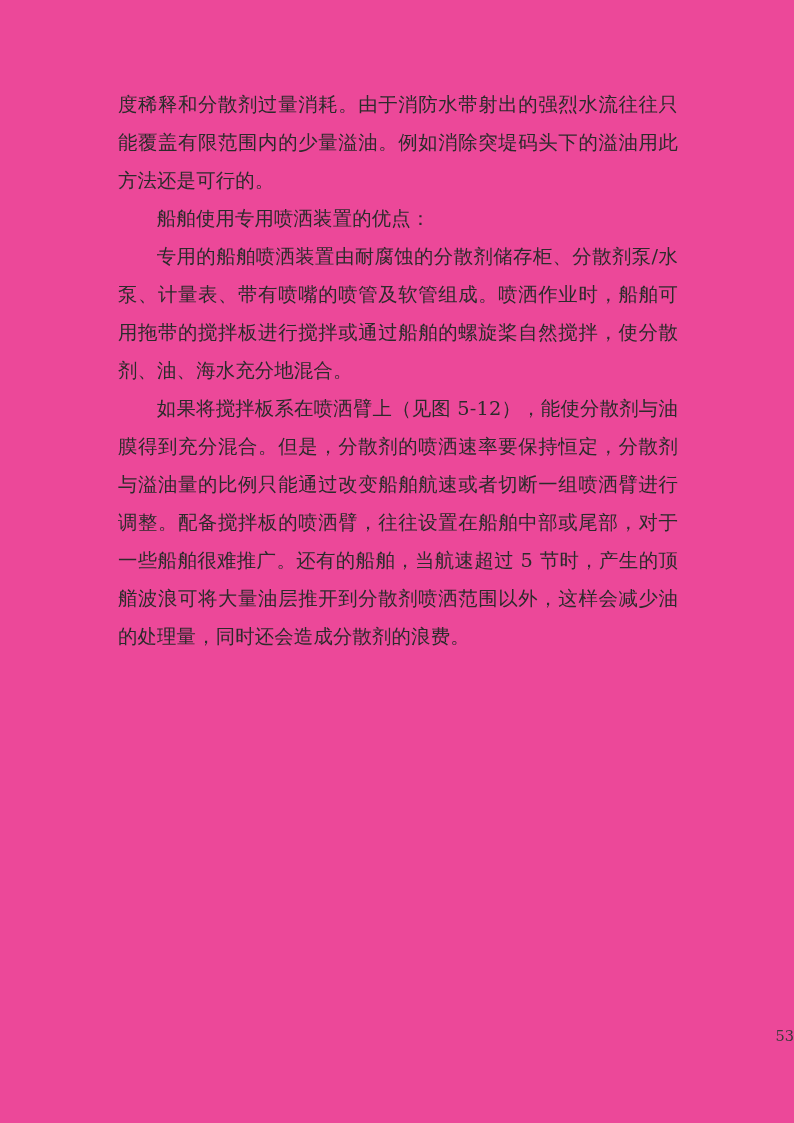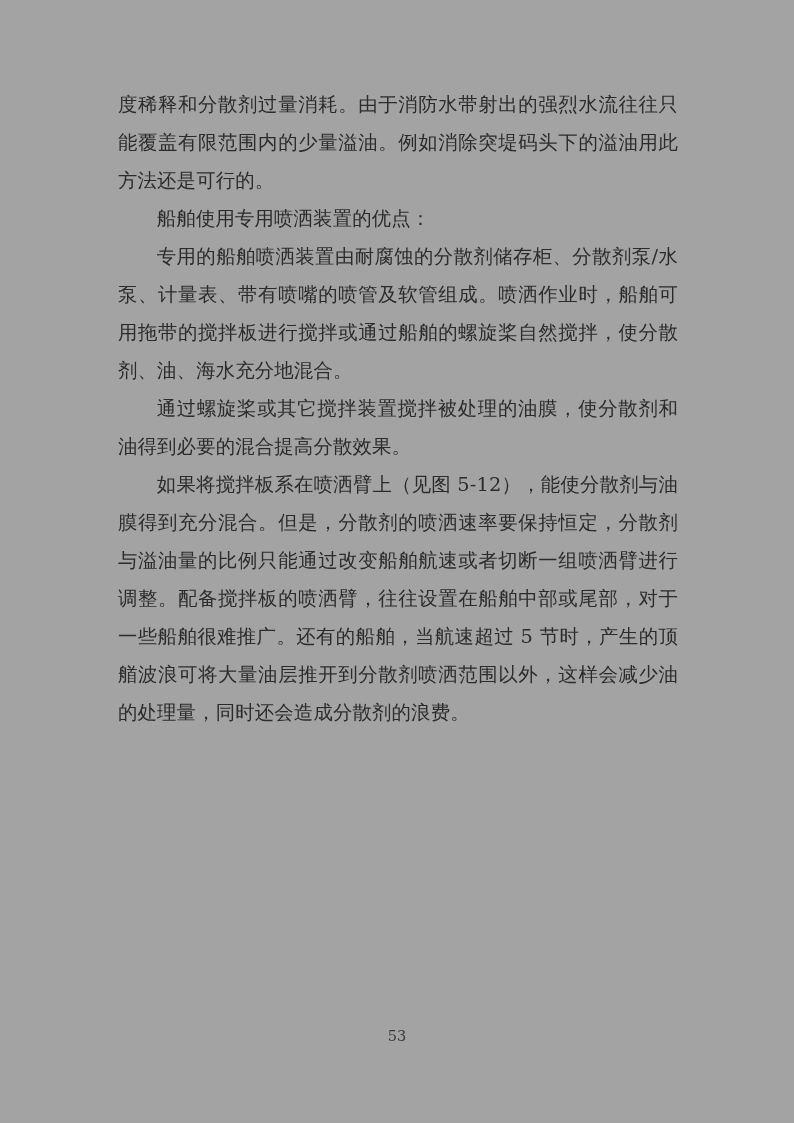--- a/index.html
+++ b/index.html
@@ -4,21 +4,21 @@
 <style>
   html, body {
     margin: 0;
     padding: 0;
     background: #ffffff;
   }
   .page {
     position: relative;
     width: 794px;
     height: 1123px;
-    background: #a3a3a3;
+    background: #ec4899;
     margin: 0 auto;
     overflow: hidden;
     font-family: "DejaVu Serif", "Liberation Serif", serif;
     color: #2b2b2b;
   }
   .content {
     position: absolute;
     left: 118px;
     top: 86px;
     width: 560px;
@@ -43,41 +43,40 @@
     font-weight: bold;
     text-indent: 2em;
     color: #1f1f1f;
     font-family: "DejaVu Serif", "Liberation Serif", serif;
   }
   .page-number {
     position: absolute;
     left: 0;
     right: 0;
     top: 1028px;
-    text-align: center;
+    text-align: right;
     font-size: 14.5px;
     color: #3a3a3a;
     font-family: "DejaVu Serif", "Liberation Serif", serif;
   }
 </style>
 </head>
 <body>
 
 <div class="page">
 
   <div class="content">
 
     <p class="para">度稀释和分散剂过量消耗。由于消防水带射出的强烈水流往往只能覆盖有限范围内的少量溢油。例如消除突堤码头下的溢油用此方法还是可行的。</p>
 
 
     <p class="para indent">船舶使用专用喷洒装置的优点：</p>
 
     <p class="para indent">专用的船舶喷洒装置由耐腐蚀的分散剂储存柜、分散剂泵/水泵、计量表、带有喷嘴的喷管及软管组成。喷洒作业时，船舶可用拖带的搅拌板进行搅拌或通过船舶的螺旋桨自然搅拌，使分散剂、油、海水充分地混合。</p>
 
-    <p class="para indent">通过螺旋桨或其它搅拌装置搅拌被处理的油膜，使分散剂和油得到必要的混合提高分散效果。</p>
 
 
 
 
     <p class="para indent">如果将搅拌板系在喷洒臂上（见图 5-12），能使分散剂与油膜得到充分混合。但是，分散剂的喷洒速率要保持恒定，分散剂与溢油量的比例只能通过改变船舶航速或者切断一组喷洒臂进行调整。配备搅拌板的喷洒臂，往往设置在船舶中部或尾部，对于一些船舶很难推广。还有的船舶，当航速超过 5 节时，产生的顶艏波浪可将大量油层推开到分散剂喷洒范围以外，这样会减少油的处理量，同时还会造成分散剂的浪费。</p>
 
   </div>
 
   <div class="page-number">53</div>
 

